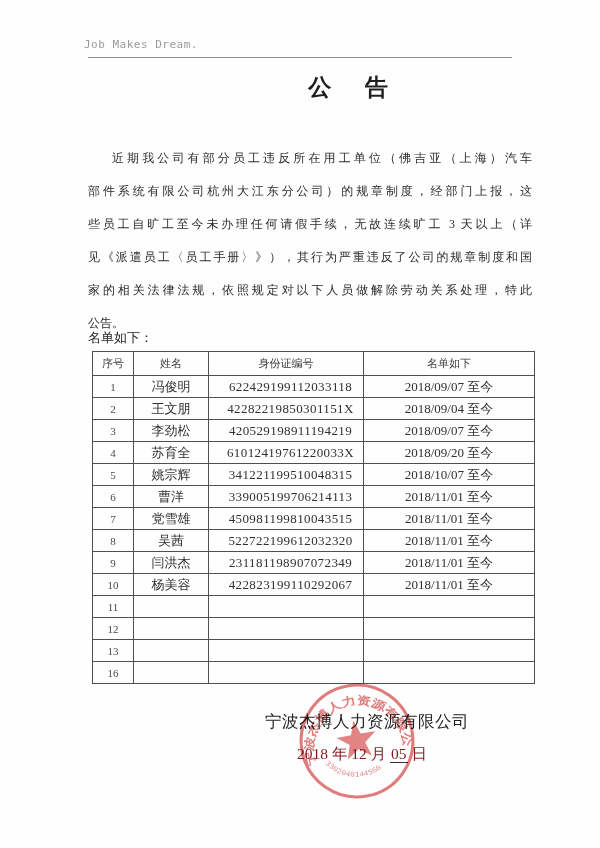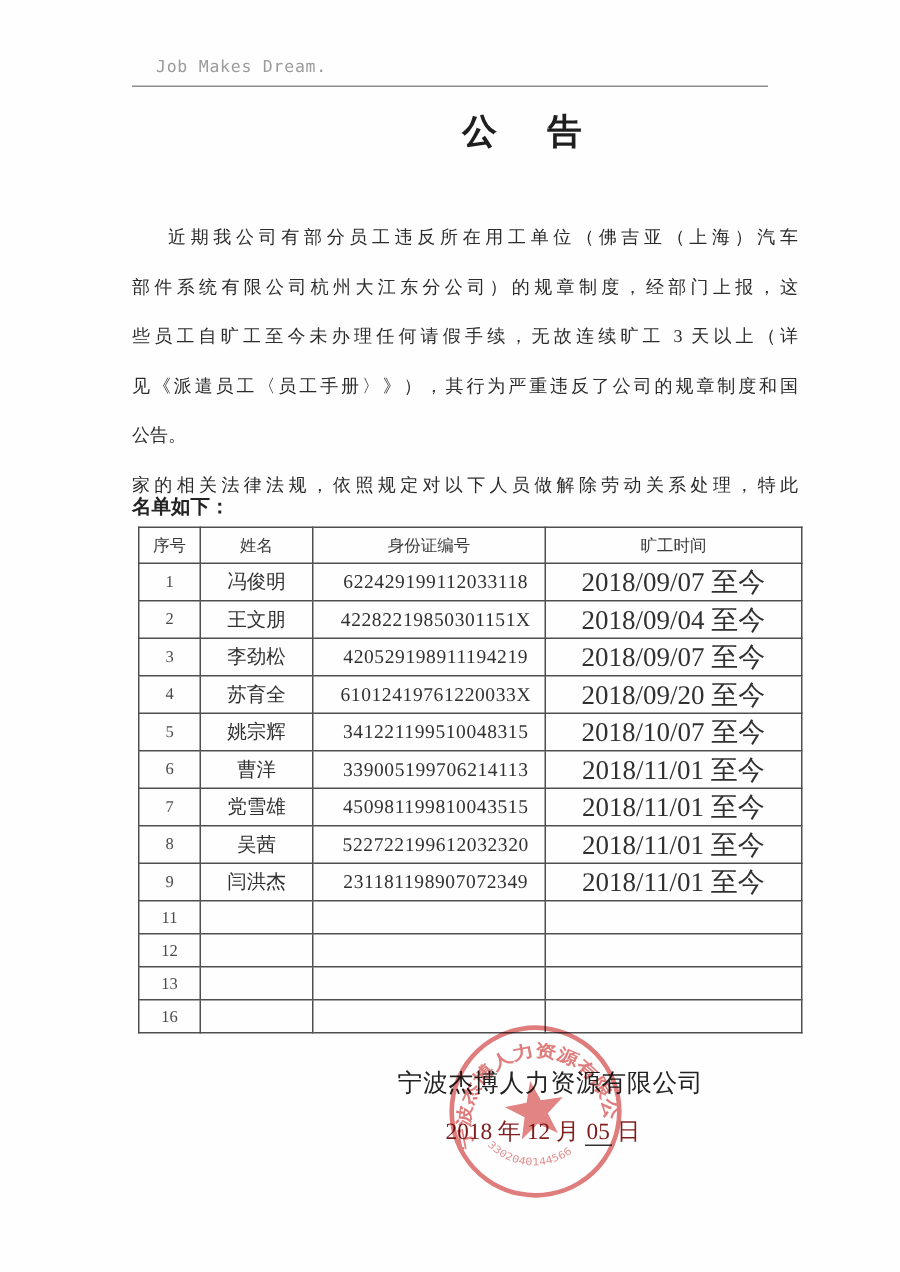--- a/index.html
+++ b/index.html
@@ -4,21 +4,21 @@
 <style>
   html,body{margin:0;padding:0;background:#e8e8e8;}
   .page{
     position:relative;width:600px;height:848px;margin:0 auto;
     background:#fefefe;overflow:hidden;
     font-family:"Liberation Serif","DejaVu Serif",serif;
     color:#2d2d2d;
   }
   
   .hdr{
-    position:absolute;top:38px;left:104px;width:424px;
+    position:absolute;top:38px;left:84px;width:424px;
     display:flex;justify-content:space-between;align-items:flex-end;
     font-family:"DejaVu Sans Mono","Liberation Mono",monospace;
     font-size:11px;color:#9b9b9b;letter-spacing:0.5px;
   }
   .hdr-rule{
     position:absolute;top:57px;left:88px;width:424px;height:1px;
     background:#8d8d8d;
   }
   
   .title{
@@ -29,42 +29,42 @@
   
   .bodytext{
     position:absolute;top:142px;left:88px;width:444px;
     font-size:12px;line-height:33px;color:#2b2b2b;
   }
   .bodytext .ln{text-align:justify;text-align-last:justify;}
   .bodytext .ln.first{text-indent:2em;}
   .bodytext .ln.last{text-align:left;text-align-last:left;}
   .list-label{
     position:absolute;top:329px;left:88px;
-    font-size:13px;font-weight:bold;color:#222;
+    font-size:13px;font-weight:normal;color:#222;
   }
   
   table.roster{
     position:absolute;top:351px;left:92px;width:428px;
     border-collapse:collapse;table-layout:fixed;
     font-size:12.5px;color:#303030;
   }
   table.roster th,table.roster td{
     border:1px solid #4f4f4f;padding:0 2px;text-align:center;
     overflow:hidden;white-space:nowrap;
   }
   table.roster th{height:23px;font-size:11px;font-weight:normal;color:#3a3a3a;}
   table.roster td{height:21px;}
   table.roster .w0{width:36px;}
   table.roster .w1{width:70px;}
   table.roster .w2{width:150px;}
   table.roster .w3{width:166px;}
   table.roster td.c0{font-size:11px;color:#4a4a4a;}
   table.roster td.c1{font-size:13px;margin-top:40px;}
   table.roster td.c2{font-size:13px;letter-spacing:0.4px;padding-left:11px;}
-  table.roster td.c3{font-size:18px;}
+  table.roster td.c3{font-size:13px;}
   
   .sig-company{
     position:absolute;top:711px;left:265px;
     font-size:16.5px;color:#222;letter-spacing:0.5px;
   }
   .sig-date{
     position:absolute;top:744px;left:297px;
     font-size:15.5px;color:#7f1d1d;
   }
   .sig-date .day{border-bottom:1px solid #333;padding:0 1px;}
@@ -85,33 +85,33 @@
   </div>
   <div class="hdr-rule"></div>
 
   <div class="title">公 告</div>
 
   <div class="bodytext">
     <div class="ln first">近期我公司有部分员工违反所在用工单位（佛吉亚（上海）汽车</div>
     <div class="ln">部件系统有限公司杭州大江东分公司）的规章制度，经部门上报，这</div>
     <div class="ln">些员工自旷工至今未办理任何请假手续，无故连续旷工 3 天以上（详</div>
     <div class="ln">见《派遣员工〈员工手册〉》），其行为严重违反了公司的规章制度和国</div>
+    <div class="ln">家的相关法律法规，依照规定对以下人员做解除劳动关系处理，特此</div>
     <div class="ln last">公告。</div>
-    <div class="ln">家的相关法律法规，依照规定对以下人员做解除劳动关系处理，特此</div>
   </div>
 
   <div class="list-label">名单如下：</div>
 
   <table class="roster">
     <thead>
       <tr>
         <th class="w0">序号</th>
         <th class="w1">姓名</th>
         <th class="w2">身份证编号</th>
-        <th class="w3">旷工时间</th>
+        <th class="w3">名单如下</th>
       </tr>
     </thead>
     <tbody>
         <tr>
           <td class="c0 w0">1</td>
           <td class="c1 w1">冯俊明</td>
           <td class="c2 w2">622429199112033118</td>
           <td class="c3 w3">2018/09/07 至今</td>
         </tr>
         <tr>
@@ -153,20 +153,26 @@
         <tr>
           <td class="c0 w0">8</td>
           <td class="c1 w1">吴茜</td>
           <td class="c2 w2">522722199612032320</td>
           <td class="c3 w3">2018/11/01 至今</td>
         </tr>
         <tr>
           <td class="c0 w0">9</td>
           <td class="c1 w1">闫洪杰</td>
           <td class="c2 w2">231181198907072349</td>
+          <td class="c3 w3">2018/11/01 至今</td>
+        </tr>
+        <tr>
+          <td class="c0 w0">10</td>
+          <td class="c1 w1">杨美容</td>
+          <td class="c2 w2">422823199110292067</td>
           <td class="c3 w3">2018/11/01 至今</td>
         </tr>
         <tr>
           <td class="c0 w0">11</td>
           <td class="c1 w1"></td>
           <td class="c2 w2"></td>
           <td class="c3 w3"></td>
         </tr>
         <tr>
           <td class="c0 w0">12</td>

